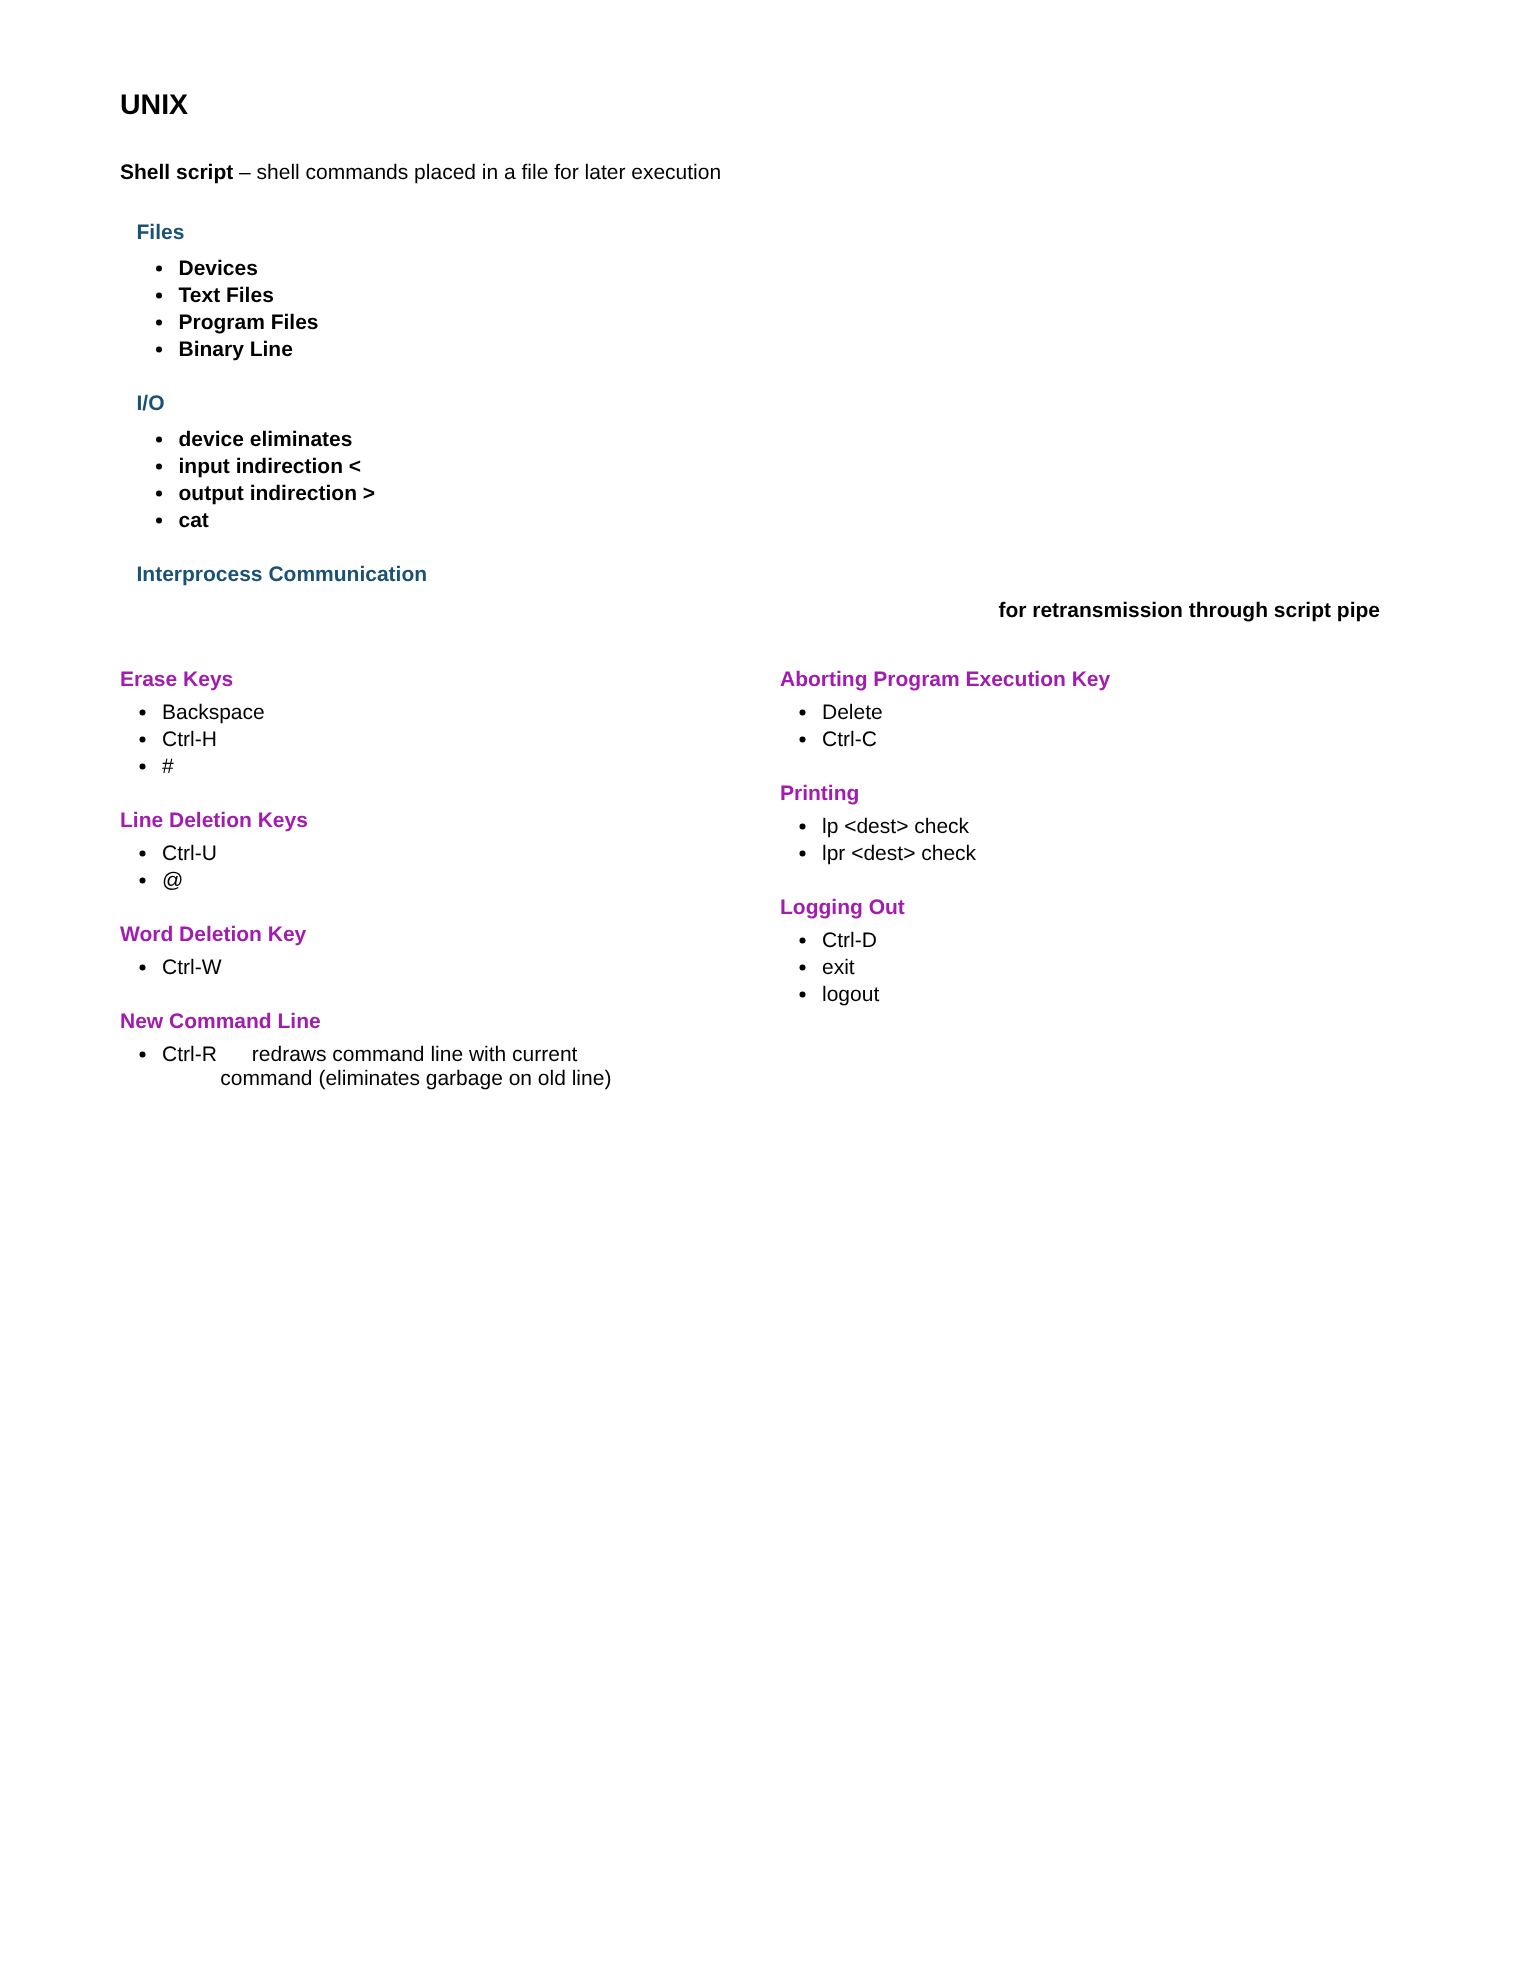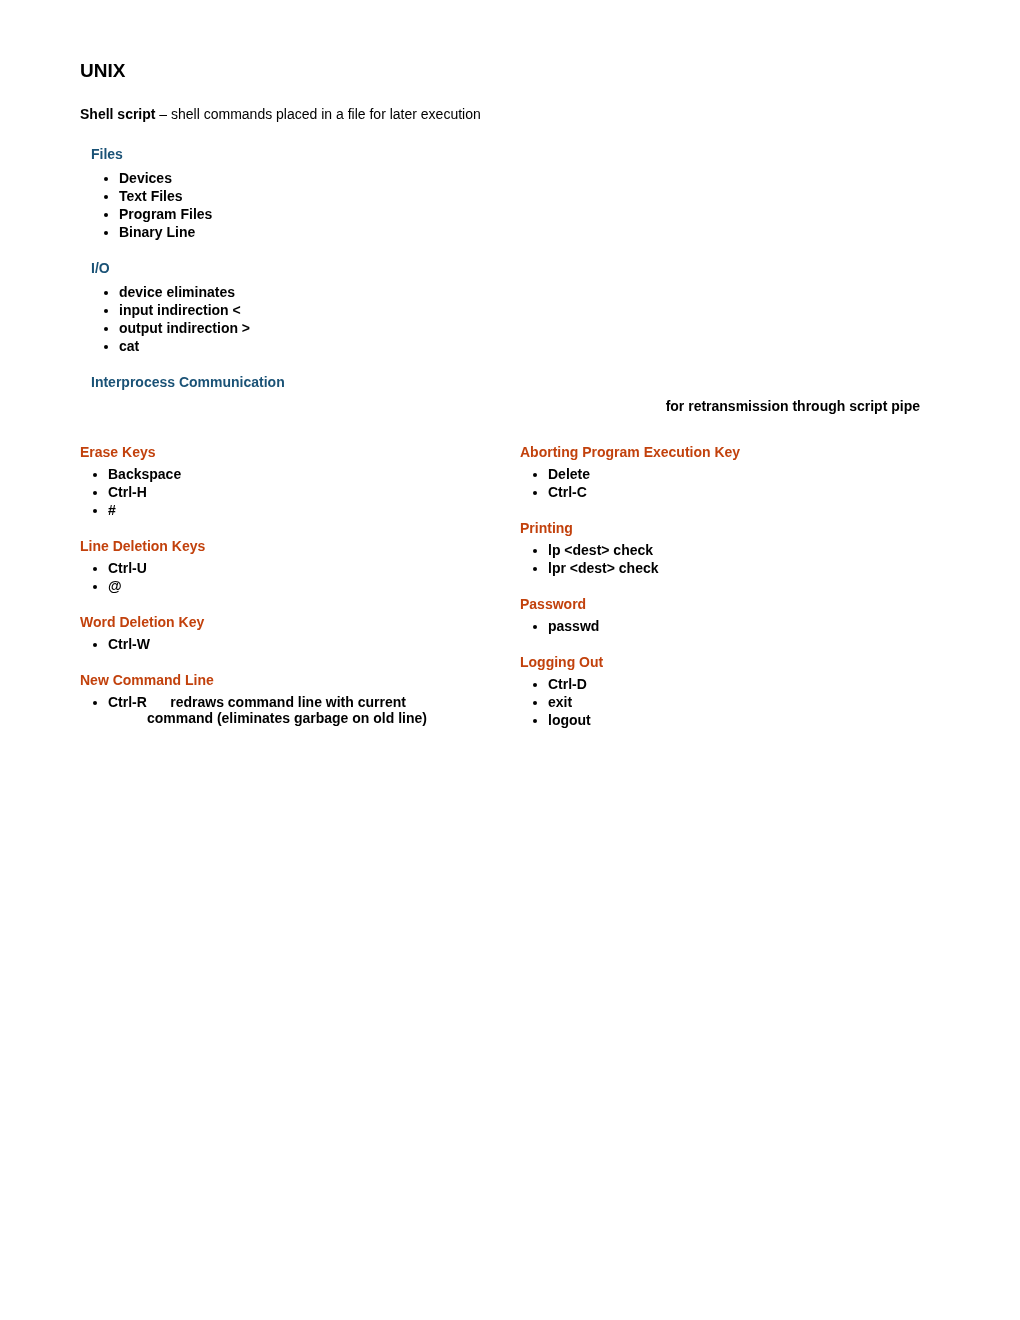--- a/index.html
+++ b/index.html
@@ -72,31 +72,31 @@
       padding-left: 10px;
     }
 
     .subsection {
       margin-bottom: 20px;
     }
 
     .subsection-heading {
       font-weight: bold;
       font-size: 14px;
-      color: #c2410c;
+      color: #a21caf;
       margin-bottom: 6px;
     }
 
     .subsection ul {
       list-style: disc;
       padding-left: 28px;
     }
 
     .subsection ul li {
-      font-weight: bold;
+      font-weight: normal;
       font-size: 14px;
       margin-bottom: 2px;
     }
 
     .filter-note {
       text-align: right;
       font-weight: bold;
       font-size: 14px;
       padding-right: 20px;
       margin-top: 2px;
@@ -186,26 +186,20 @@
       </div>
 
       <div class="subsection">
         <div class="subsection-heading">Printing</div>
         <ul>
           <li>lp &lt;dest&gt;  check</li>
           <li>lpr &lt;dest&gt; check</li>
         </ul>
       </div>
 
-      <div class="subsection">
-        <div class="subsection-heading">Password</div>
-        <ul>
-          <li>passwd</li>
-        </ul>
-      </div>
 
       <div class="subsection">
         <div class="subsection-heading">Logging Out</div>
         <ul>
           <li>Ctrl-D</li>
           <li>exit</li>
           <li>logout</li>
         </ul>
       </div>
 

